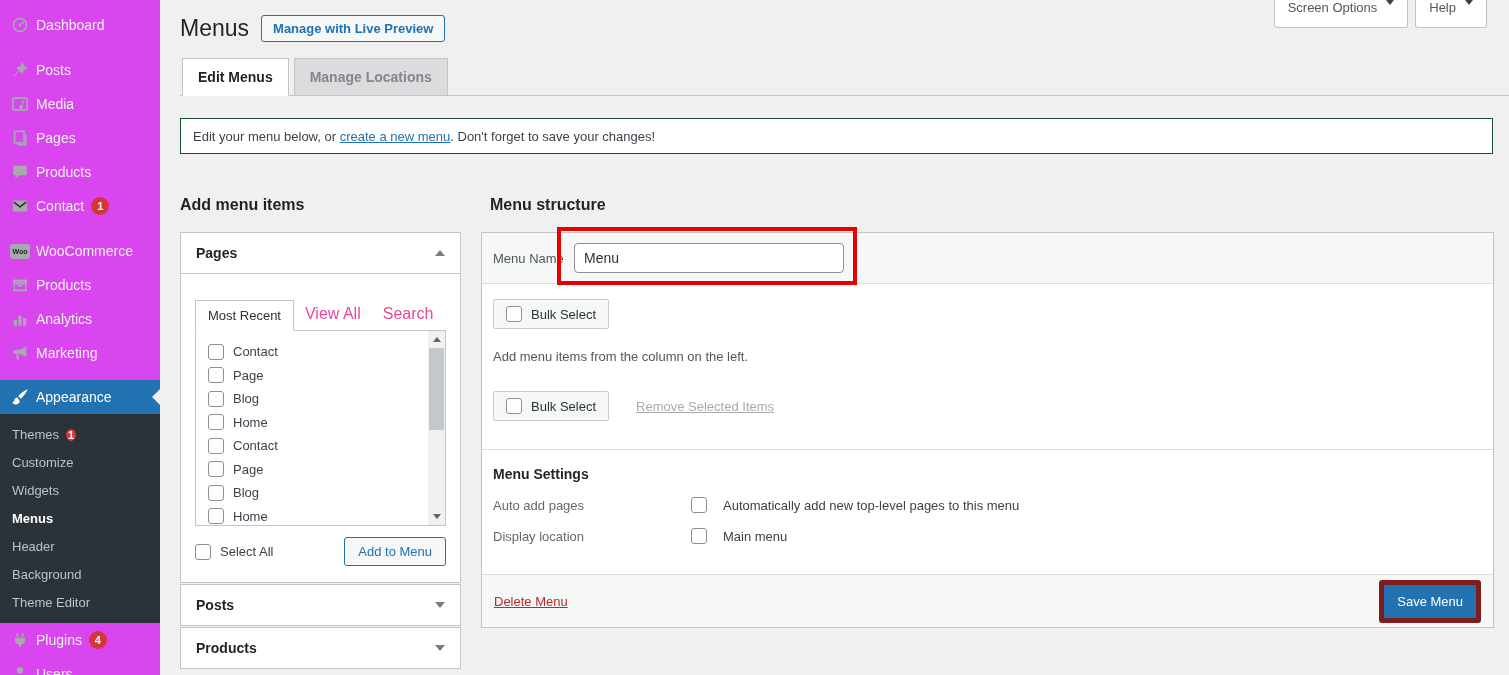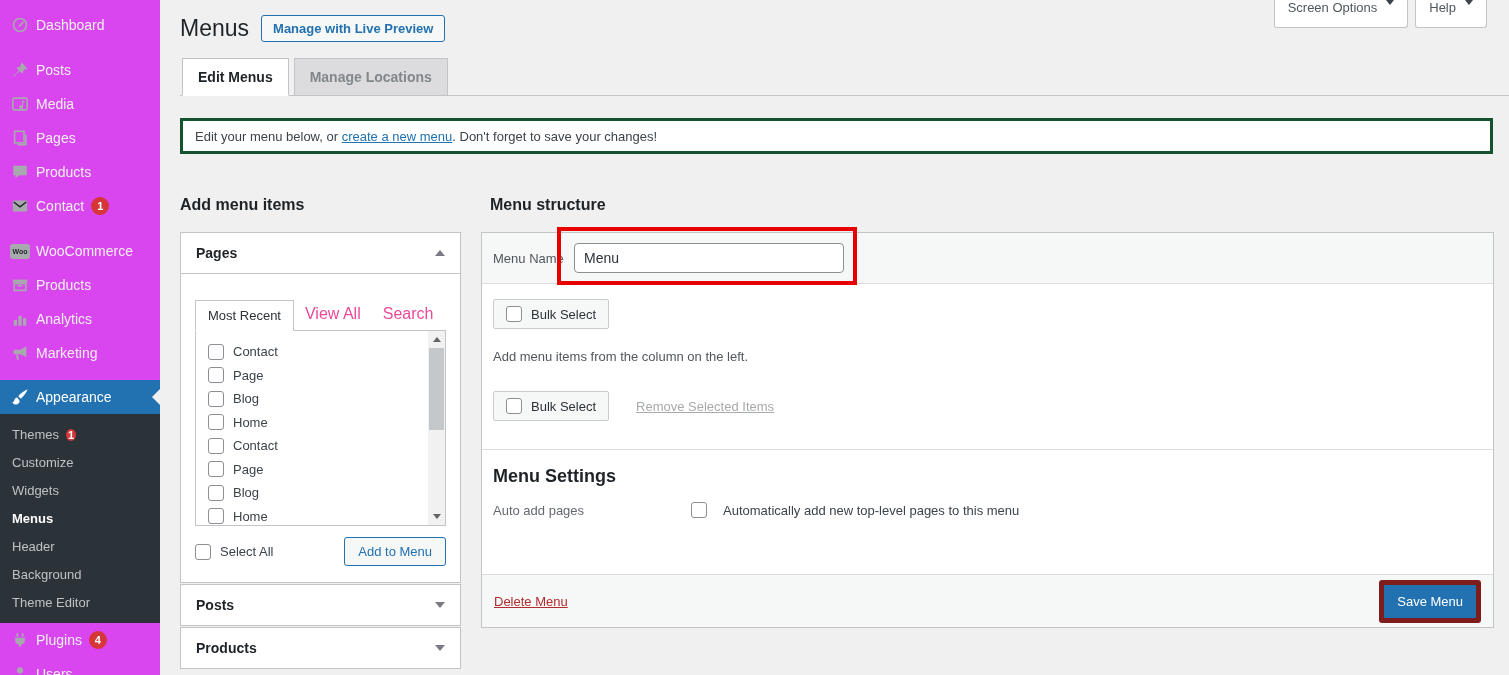--- a/index.html
+++ b/index.html
@@ -36,21 +36,21 @@
   .live-preview-btn { border:1px solid #2271b1; color:#2271b1; background:#f6f7f7; border-radius:3px;
     padding:5px 11px; font-size:13px; font-weight:600; cursor:pointer; }
 
   
   .nav-tabs { position:absolute; left:180px; right:0; top:58px; height:38px; border-bottom:1px solid #c3c4c7; display:flex; align-items:stretch; gap:5px; padding-left:2px; }
   .nav-tab { display:flex; align-items:center; padding:0 15px; font-size:14px; font-weight:600; border:1px solid #c3c4c7; cursor:pointer; }
   .nav-tab.active { background:#fff; color:#1d2327; border-bottom-color:#fff; margin-bottom:-1px; z-index:1; }
   .nav-tab.inactive { background:#dcdcde; color:#82878c; margin-bottom:-1px; }
 
   
-  .notice { position:absolute; left:180px; top:118px; width:1313px; height:36px; background:#fff; border:3px solid #14532d;
+  .notice { position:absolute; left:180px; top:118px; width:1313px; height:36px; background:#fff; border:1px solid #14532d;
     display:flex; align-items:center; padding:0 12px; color:#3c434a; }
   .notice a { color:#2271b1; text-decoration:underline; cursor:pointer; }
 
   
   .col-heading { position:absolute; top:196px; font-size:16px; font-weight:600; color:#1d2327; }
 
   
   .postbox { position:absolute; background:#fff; border:1px solid #c3c4c7; }
   .postbox-header { height:41px; display:flex; align-items:center; justify-content:space-between; padding:0 15px; cursor:pointer; }
   .postbox-title { font-size:14px; font-weight:600; color:#1d2327; }
@@ -79,21 +79,21 @@
   .menu-panel { left:481px; top:232px; width:1013px; height:396px; }
   .name-row { height:51px; background:#f6f7f7; border-bottom:1px solid #dcdcde; display:flex; align-items:center; padding:0 11px; }
   .name-label { width:81px; font-size:13px; color:#50575e; }
   .name-input { width:270px; height:30px; border:1px solid #8c8f94; border-radius:4px; padding:0 9px; font-size:14px; color:#2c3338; background:#fff; font-family:"Liberation Sans", sans-serif; }
   .bulk-btn { display:inline-flex; align-items:center; gap:9px; height:30px; padding:0 12px; background:#f6f7f7; border:1px solid #c9cbce; border-radius:2px; font-size:13px; color:#2c3338; cursor:pointer; }
   .bulk-row1 { margin:15px 11px 0; }
   .empty-msg { margin:20px 11px 0; font-size:13px; color:#50575e; }
   .bulk-row2 { margin:27px 11px 0; display:flex; align-items:center; }
   .remove-selected { margin-left:27px; font-size:13px; color:#a7aaad; text-decoration:underline; cursor:pointer; }
   .settings-divider { margin-top:28px; border-top:1px solid #dcdcde; }
-  .settings-heading { margin:16px 11px 0; font-size:18px; font-weight:600; color:#1d2327; }
+  .settings-heading { margin:16px 11px 0; font-size:14px; font-weight:600; color:#1d2327; }
   .settings-row { display:flex; align-items:center; margin:15px 11px 0; }
   .settings-label { width:198px; font-size:13px; color:#646970; flex-shrink:0; }
   .settings-check { display:flex; align-items:center; gap:16px; font-size:13px; color:#3c434a; cursor:pointer; }
   .menu-footer { position:absolute; left:0; right:0; bottom:0; height:53px; background:#f6f7f7; border-top:1px solid #dcdcde;
     display:flex; align-items:center; justify-content:space-between; padding:0 12px; }
   .delete-link { font-size:13px; color:#b32d2e; text-decoration:underline; cursor:pointer; }
   .save-btn { background:#2271b1; border:5px solid #7f1d1d; color:#fff; border-radius:3px; height:43px; padding:8px 13px; font-size:13px; cursor:pointer; font-family:"Liberation Sans", sans-serif; }
 
   
   .red-annotation { position:absolute; left:557px; top:227px; width:300px; height:58px; border:4px solid #e80000; z-index:9; pointer-events:none; }
@@ -378,20 +378,27 @@
     <div class="settings-heading">Menu Settings</div>
 
     <div class="settings-row">
       <span class="settings-label">Auto add pages</span>
       <label class="settings-check">
         <span class="cb"></span>
         <span>Automatically add new top-level pages to this menu</span>
       </label>
     </div>
 
+    <div class="settings-row">
+      <span class="settings-label">Display location</span>
+      <label class="settings-check">
+        <span class="cb"></span>
+        <span>Main menu</span>
+      </label>
+    </div>
 
     <div class="menu-footer">
       <a class="delete-link">Delete Menu</a>
       <button class="save-btn">Save Menu</button>
     </div>
   </div>
 
   <div class="red-annotation"></div>
 
 </div>

